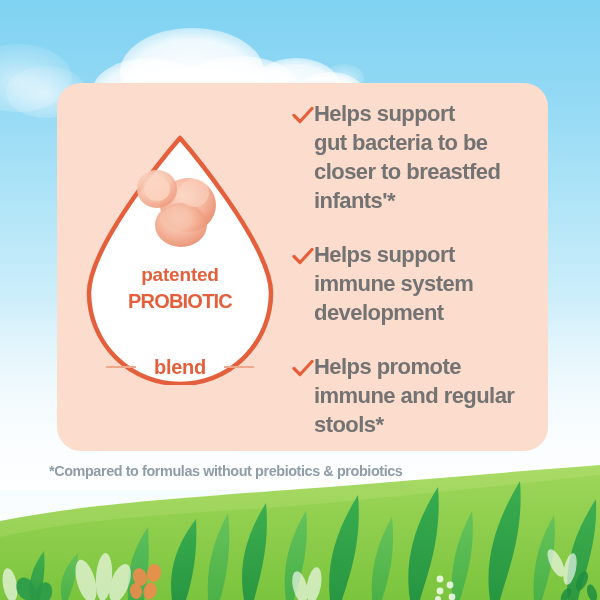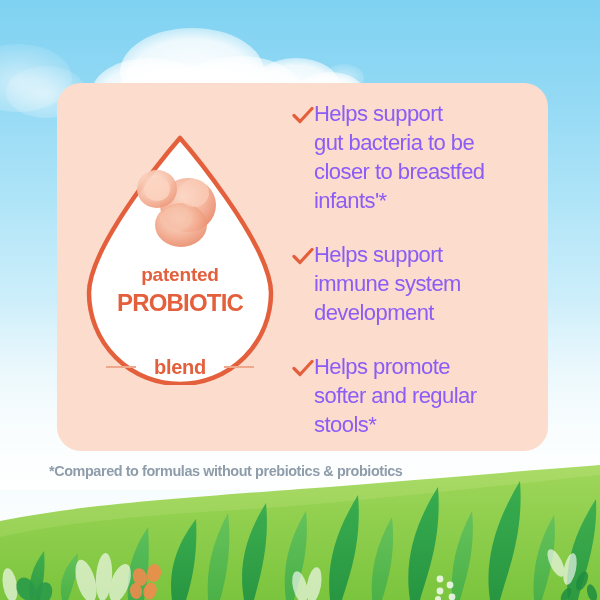--- a/index.html
+++ b/index.html
@@ -63,21 +63,21 @@
     margin-top: 8px;
   }
   #badge-patented {
     top: 124px;
     font-size: 19px;
     font-weight: 600;
     letter-spacing: -0.2px;
   }
   #badge-probiotic {
     top: 150px;
-    font-size: 24px;
+    font-size: 20px;
     font-weight: 800;
     letter-spacing: -0.8px;
   }
   #badge-prebiotic {
     top: 181px;
     font-size: 28px;
     font-weight: 800;
     letter-spacing: -0.8px;
   }
   #badge-blendrow {
@@ -111,23 +111,23 @@
     align-items: flex-start;
     margin-bottom: 25px;
   }
   .benefit:last-child { margin-bottom: 0; }
   .check {
     flex: 0 0 auto;
     width: 22px;
     margin-top: 7px;
   }
   .benefit-text {
-    color: #8b5cf6;
+    color: #737373;
     font-size: 22px;
-    font-weight: 400;
+    font-weight: 700;
     line-height: 1.32;
     letter-spacing: -0.55px;
     white-space: pre-line;
   }
   
   #footnote {
     position: absolute;
     left: 49px;
     top: 462px;
     color: #8f9daa;
@@ -261,21 +261,21 @@
 development</span>
     </div>
 
     <div class="benefit">
       <span class="check">
         <svg width="22" height="18" viewBox="0 0 22 18">
           <path d="M2 9.5 L8 15.5 L20 2.5" fill="none" stroke="#e4603c" stroke-width="3.2" stroke-linecap="round" stroke-linejoin="round"></path>
         </svg>
       </span>
       <span class="benefit-text">Helps promote
-softer and regular
+immune and regular
 stools*</span>
     </div>
 
   </div>
 
   <div id="footnote">*Compared to formulas without prebiotics &amp; probiotics</div>
 
   <svg id="grass" width="600" height="135" viewBox="0 0 600 135">
     <defs>
       <linearGradient id="hillFar" x1="0" y1="0" x2="0" y2="1">

